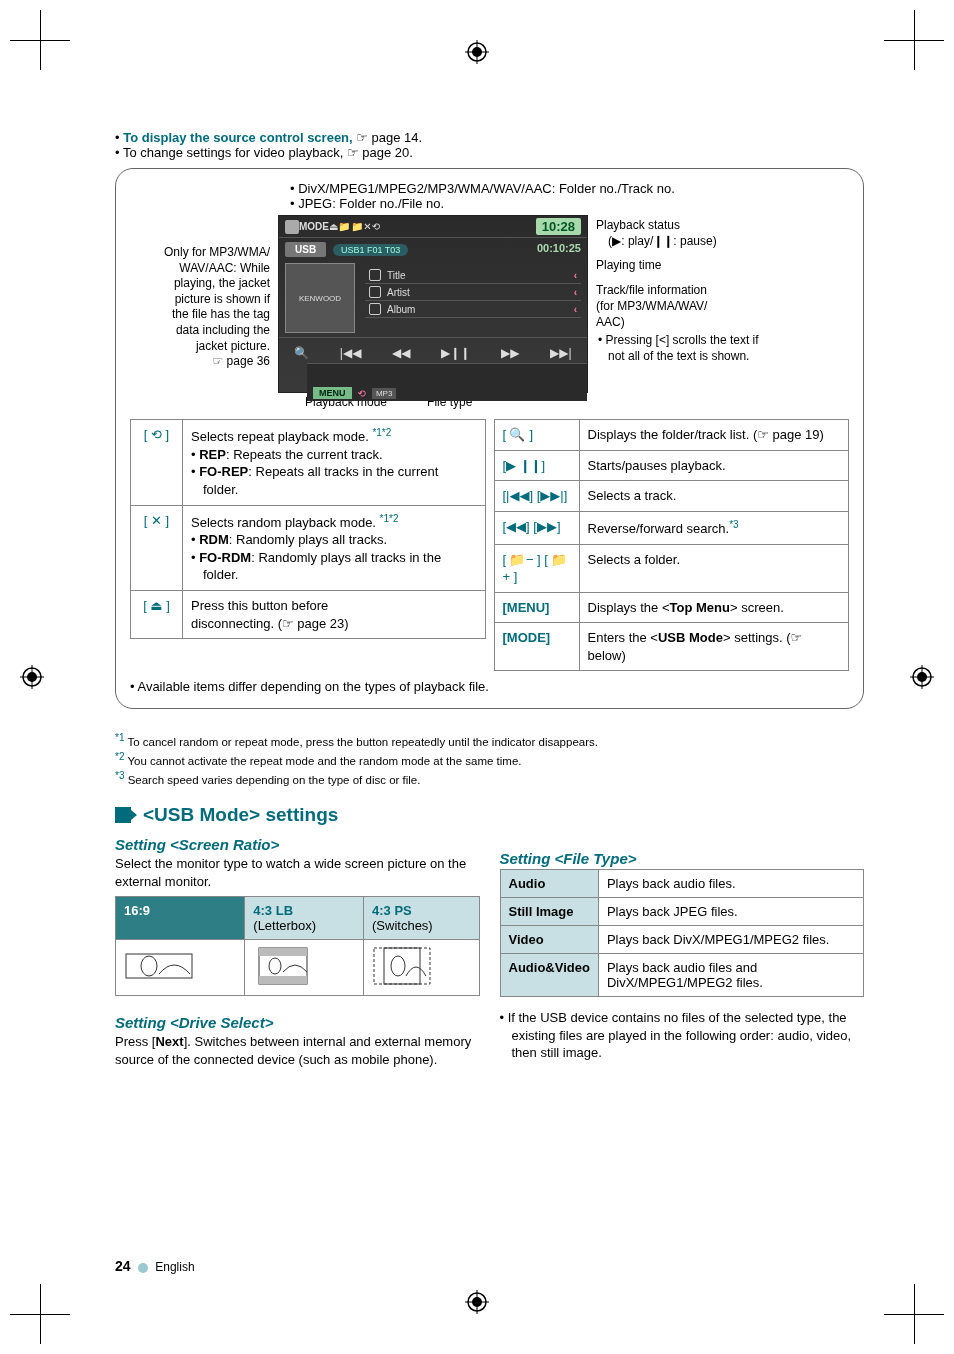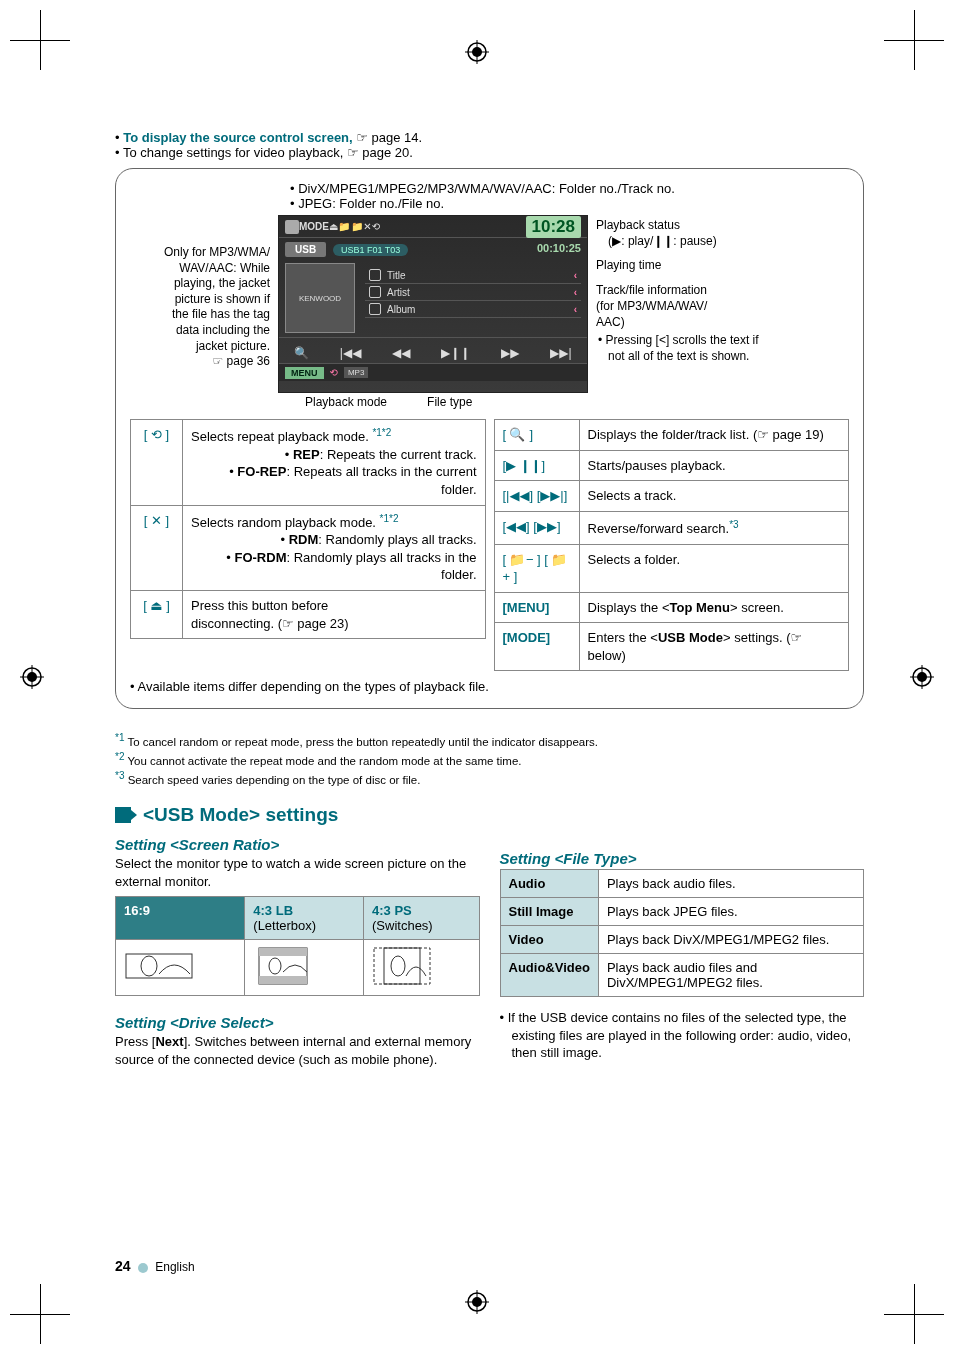--- a/index.html
+++ b/index.html
@@ -60,49 +60,49 @@
     height: 178px;
     background: linear-gradient(180deg,#2a2a2a,#3a3a3a);
     border: 1px solid #222;
     position: relative;
     color: #ddd;
     font-size: 10px;
   }
   .scr-top { display:flex; padding:4px 6px; align-items:center; height:22px; border-bottom:1px solid #555;}
   .scr-top .sicon { width:14px; height:14px; background:#aaa; border-radius:2px; }
   .scr-top .mode { font-weight:bold; font-size:10px; }
-  .scr-top .time-badge { margin-left:auto; background:#a8d9ad; color:#052; padding:1px 6px; font-weight:bold; font-size:17px; border-radius:2px;}
+  .scr-top .time-badge { margin-left:auto; background:#a8d9ad; color:#052; padding:1px 6px; font-weight:bold; font-size:13px; border-radius:2px;}
   .scr-mid { padding:4px 6px; }
   .scr-mid .usb-label { display:inline-block; background:#777; color:#fff; padding:2px 10px; font-weight:bold; border-radius:2px;}
   .scr-mid .pill { display:inline-block; background:#2c5d63; color:#9fd; padding:1px 8px; border-radius:8px; font-size:9px; margin-left:4px;}
   .scr-mid .ptime { float:right; color:#a8d9ad; font-size:11px; font-weight:bold;padding-left:36px;}
   .info-rows { margin-top:4px; }
   .info-rows div { display:flex; align-items:center; gap:6px; padding:2px 4px; border-bottom:1px solid #555; }
   .info-rows .iicon { width:12px; height:12px; border:1px solid #ccc; border-radius:2px;}
   .info-rows .chev { margin-left:auto; color:#f7a; font-weight:bold;}
   .scr-ctrl { display:flex; justify-content:space-around; align-items:center; height:26px; border-top:1px solid #555; padding-top:4px;}
   .scr-ctrl span { color:#ddd; font-size:12px;}
-  .scr-bot { display:flex; align-items:center; gap:6px; padding:2px 6px; height:18px; background:#2a2a2a; border-top:1px solid #555;}
+  .scr-bot { display:flex; align-items:flex-end; gap:6px; padding:2px 6px; height:38px; background:#2a2a2a; border-top:1px solid #555;margin-left:28px;}
   .scr-bot .menu-btn { background:#7b8; color:#021; padding:1px 6px; font-weight:bold; font-size:9px;}
   .right-note {
     width: 170px;
     font-size: 12px;
     line-height: 1.35;
     padding-top: 2px;
   }
   .right-note .grp { margin-bottom: 8px; }
   .right-note .sub { margin-left: 12px; }
   .under-labels { display:flex; gap:40px; margin-left:175px; font-size:12px; margin-top:2px;}
 
   .two-tables { display:flex; gap:8px; margin-top:10px; }
   table.ctl { border-collapse: collapse; width: 100%; }
   table.ctl td { border: 1.3px solid #888; padding: 6px 8px; vertical-align: top; font-size: 13px; line-height:1.35;}
   table.ctl td.key { width: 52px; text-align:center; color:#006b7b; font-weight:normal;}
   table.ctl td.key2 { width: 85px; text-align:left; color:#006b7b;}
-  .sub-bullet { display:block; padding-left: 12px; text-indent:-12px;text-align:right;}
+  .sub-bullet { display:block; padding-left: 12px; text-indent:-12px;}
   .sub-bullet::before { content:"• "; }
   .avail-note { font-size:13px; margin-top:8px;}
   .avail-note::before { content:"• ";}
 
   .footnotes { font-size: 11.5px; margin-top: 22px; line-height:1.4;}
   .footnotes div { padding-left: 14px; text-indent:-14px;}
   .sup { color:#006b7b; font-size:10px; vertical-align: super;}
 
   .section-head { display:flex; align-items:center; gap:6px; margin-top:16px; }
   .section-head .sq { width:16px; height:16px; background:#006b7b; position:relative;}

